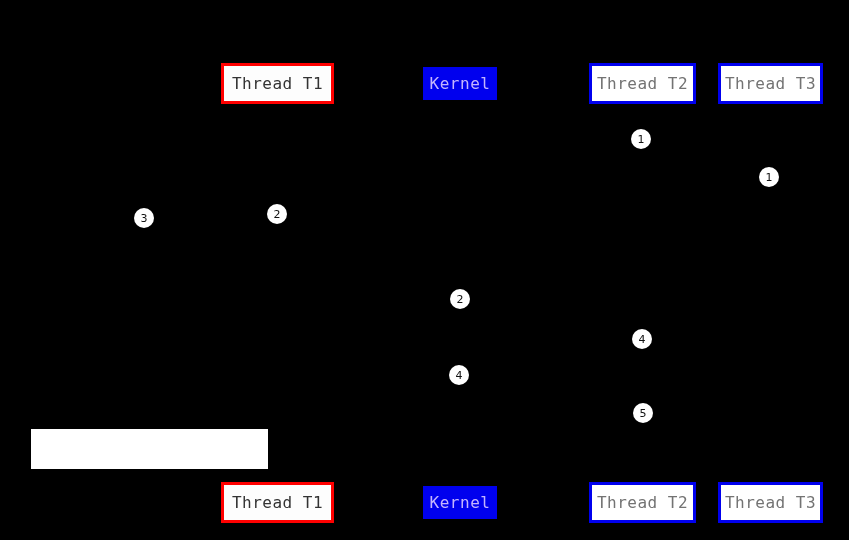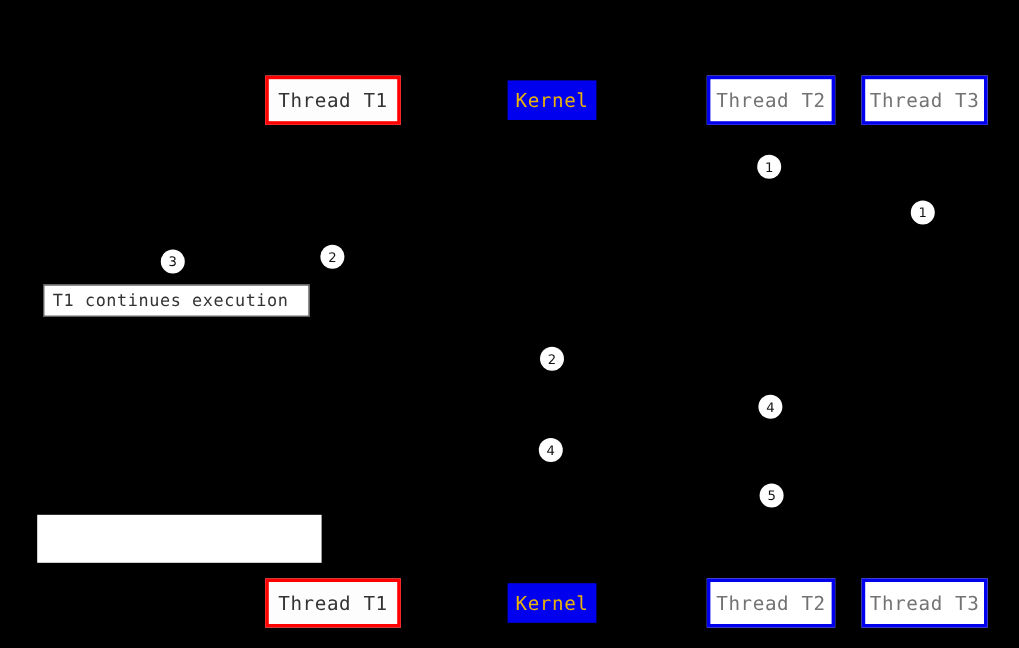--- a/index.html
+++ b/index.html
@@ -36,21 +36,21 @@
     color: #333333;
   }
   .participant.thread-blue {
     border: 3px solid #0000ee;
     background: #ffffff;
     color: #737373;
   }
   .participant.kernel {
     border: 0;
     background: #0000ee;
-    color: #eab308;
+    color: #c4b5fd;
   }
 
   
   .lifeline {
     position: absolute;
     width: 1px;
     background: #000000;
   }
 
   
@@ -136,23 +136,20 @@
   <div class="step-circle" style="left:632px; top:329px;">
     <span>4</span>
   </div>
   <div class="step-circle" style="left:449px; top:365px;">
     <span>4</span>
   </div>
   <div class="step-circle" style="left:633px; top:403px;">
     <span>5</span>
   </div>
 
-  <div class="note-box" style="left:36px; top:237px; width:222px; height:27px;">
-    <span>T1 continues execution</span>
-  </div>
 
   <div class="blank-box" style="left:31px; top:429px; width:237px; height:40px;"></div>
 
   <div class="participant thread-red" style="left:221px; top:482px; width:113px; height:41px;">
     <span>Thread T1</span>
   </div>
 
   <div class="participant kernel" style="left:423px; top:486px; width:74px; height:33px;">
     <span>Kernel</span>
   </div>

